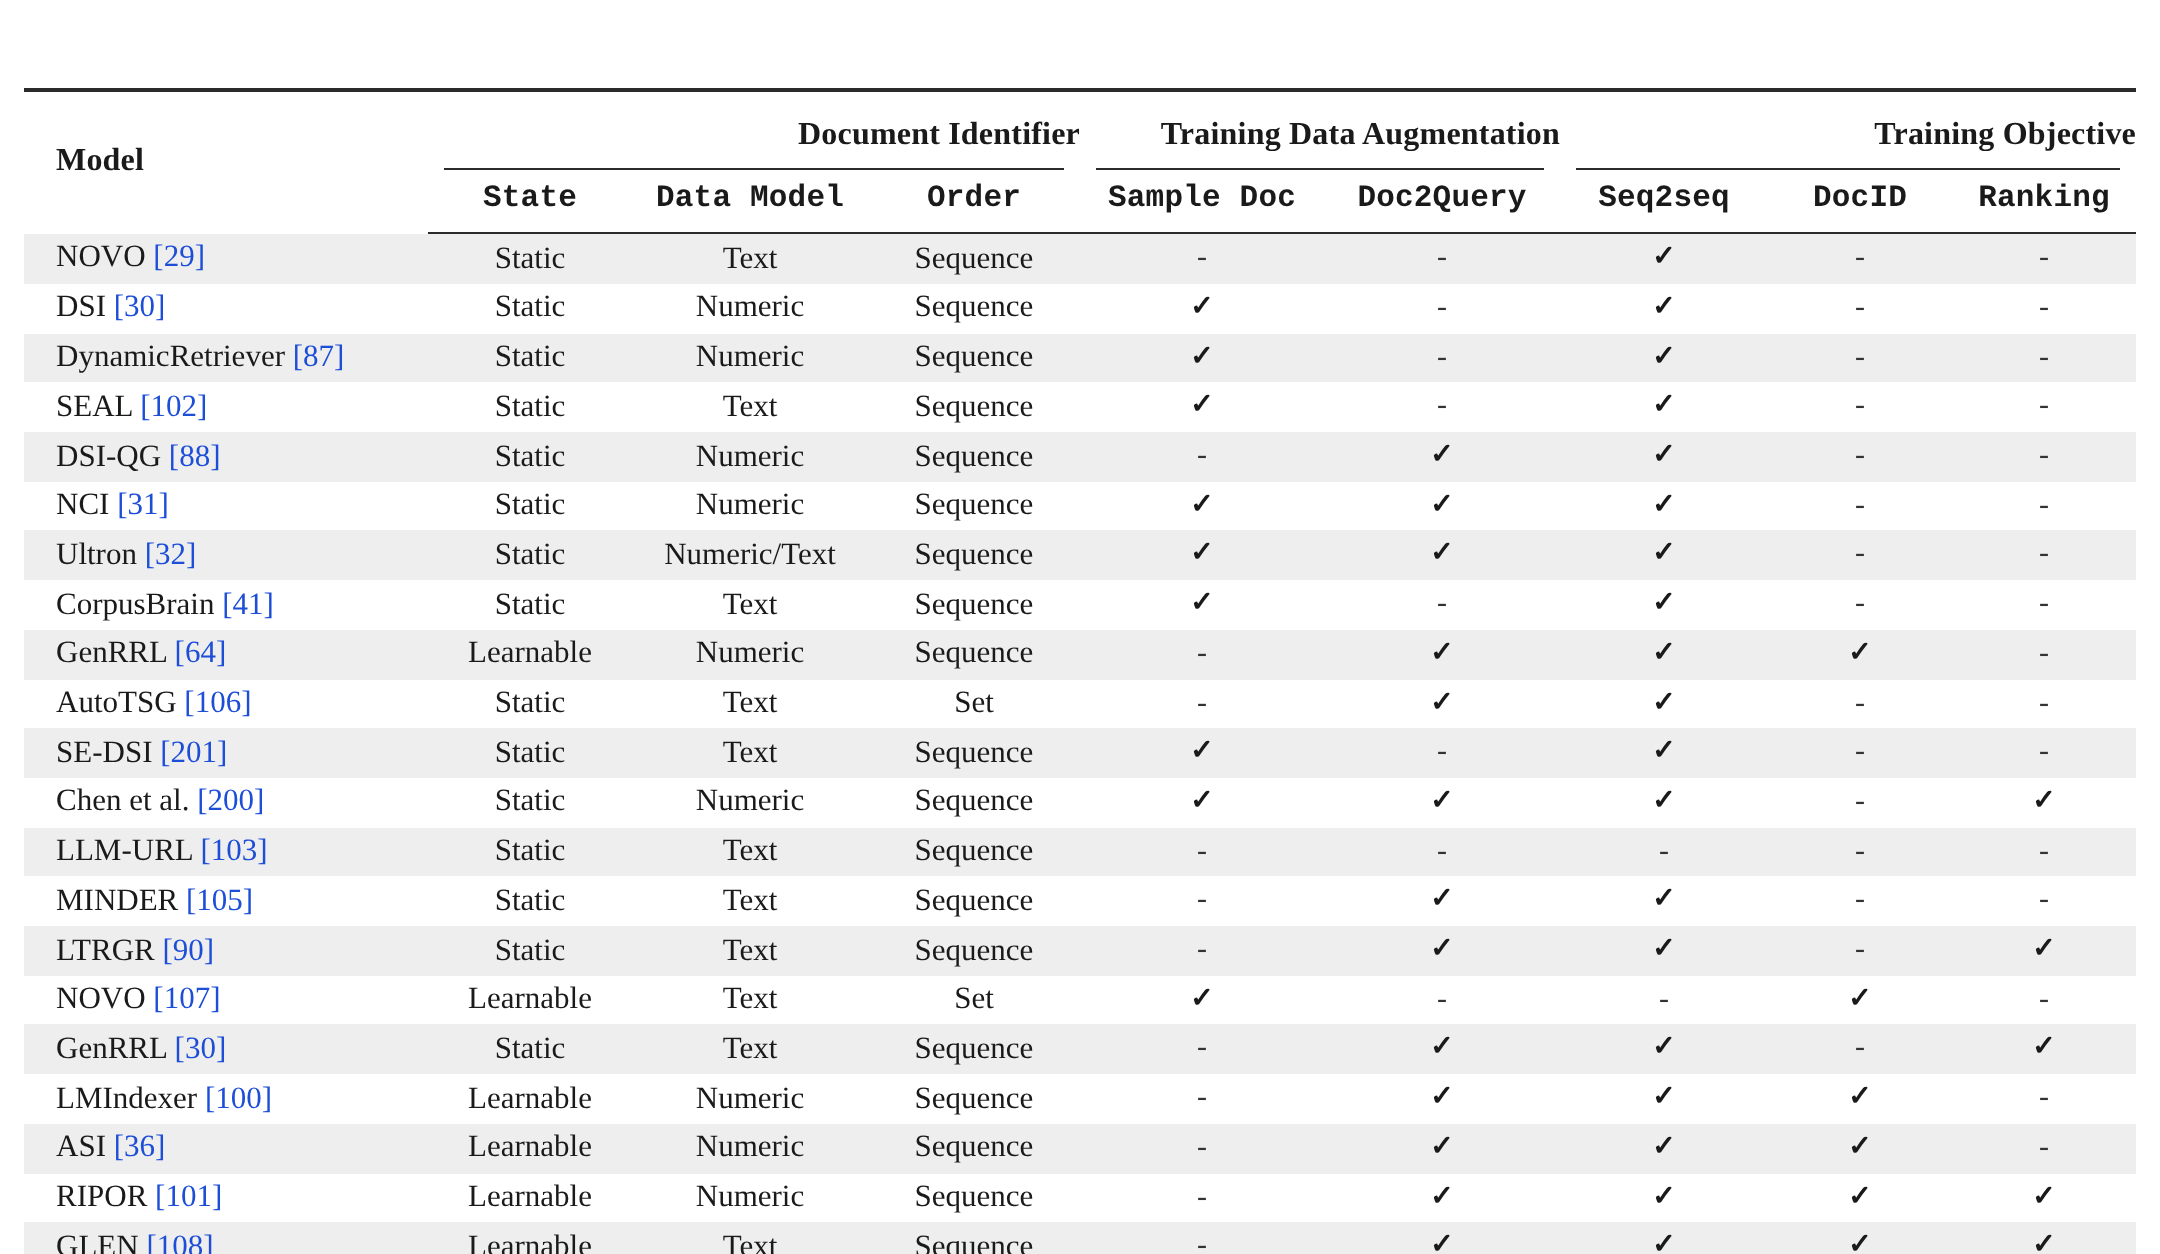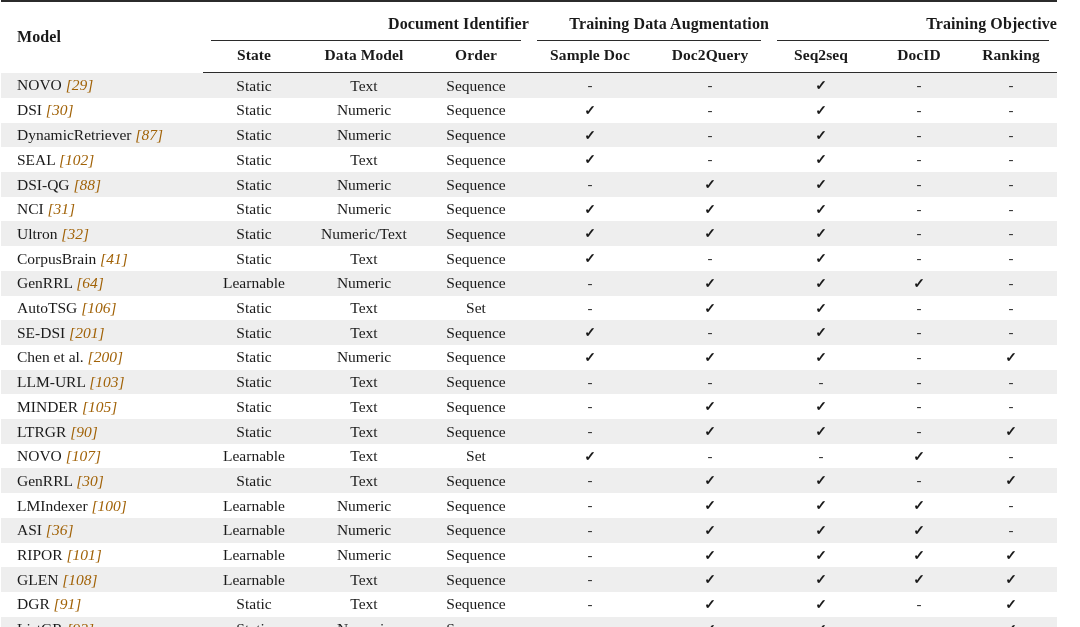--- a/index.html
+++ b/index.html
@@ -12,21 +12,22 @@
     width: 1080px;
     height: 627px;
     font-family: "Liberation Serif", "DejaVu Serif", serif;
     color: #1a1a1a;
     overflow: hidden;
   }
 
   #table-wrap {
     width: 1080px;
     height: 504px;
-    padding: 0 1px;
+    padding: 0 12px;
+    margin-top: 44px;
   }
 
   table.ref-table {
     width: 1056px;
     border-collapse: collapse;
     table-layout: fixed;
   }
 
   
   col.c-model   { width: 202px; }
@@ -34,21 +35,21 @@
   col.c-dtype   { width: 118px; }
   col.c-order   { width: 106px; }
   col.c-sample  { width: 122px; }
   col.c-d2q     { width: 118px; }
   col.c-seq     { width: 104px; }
   col.c-docid   { width: 92px; }
   col.c-rank    { width: 92px; }
 
   
   tr.toprule > * { border-top: 2.2px solid #2b2b2b; }
-  tr.midrule-row > * { border-bottom: 1.6px solid #2b2b2b; }
+  tr.midrule-row > * { border-bottom: 1.6px solid #2b2b2b; font-family: Liberation Mono, monospace; }
   tbody tr.lastrow > * { border-bottom: 2.2px solid #2b2b2b; }
 
   
   th {
     font-weight: bold;
     font-size: 15.5px;
     padding: 0;
     vertical-align: middle;
     letter-spacing: 0.1px;
   }
@@ -94,21 +95,21 @@
     text-align: center;
     white-space: nowrap;
   }
   tbody td.model-cell {
     text-align: left;
     padding-left: 16px;
   }
   tbody tr.odd > td { background: #eeeeee; }
   tbody tr.even > td { background: #ffffff; }
 
-  .cite { color: #a16207; font-style: italic; }
+  .cite { color: #1d4ed8; }
 
   .mark {
     font-size: 14px;
     font-weight: bold;
     display: inline-block;
     transform: translateY(-0.5px);
   }
   .dash {
     font-size: 15px;
     color: #333;

